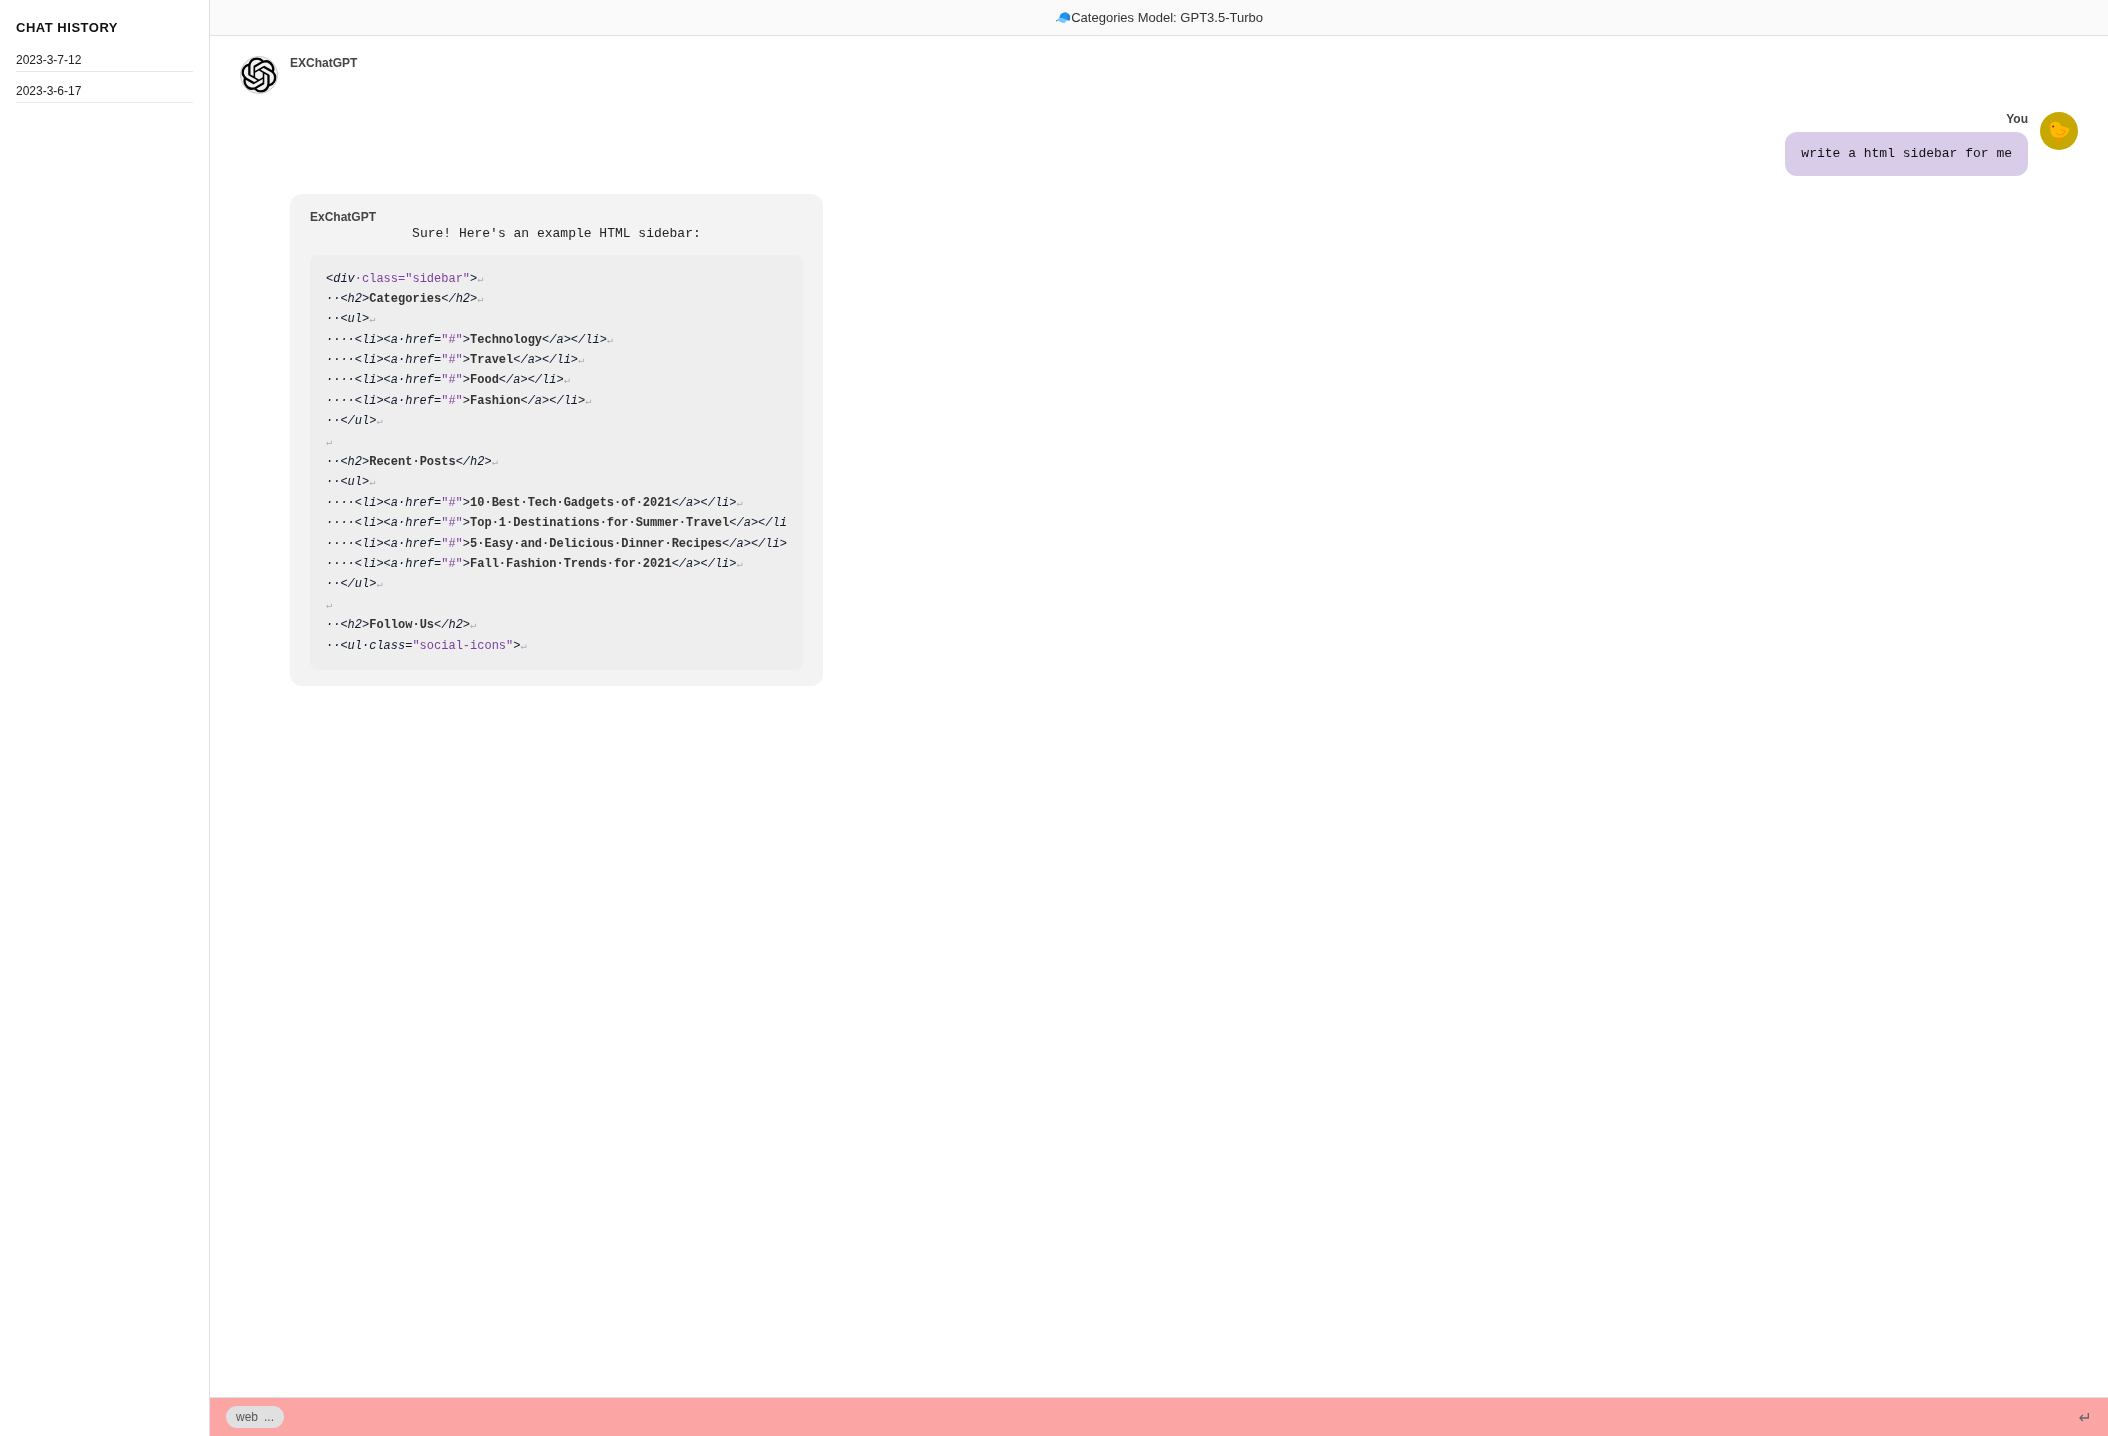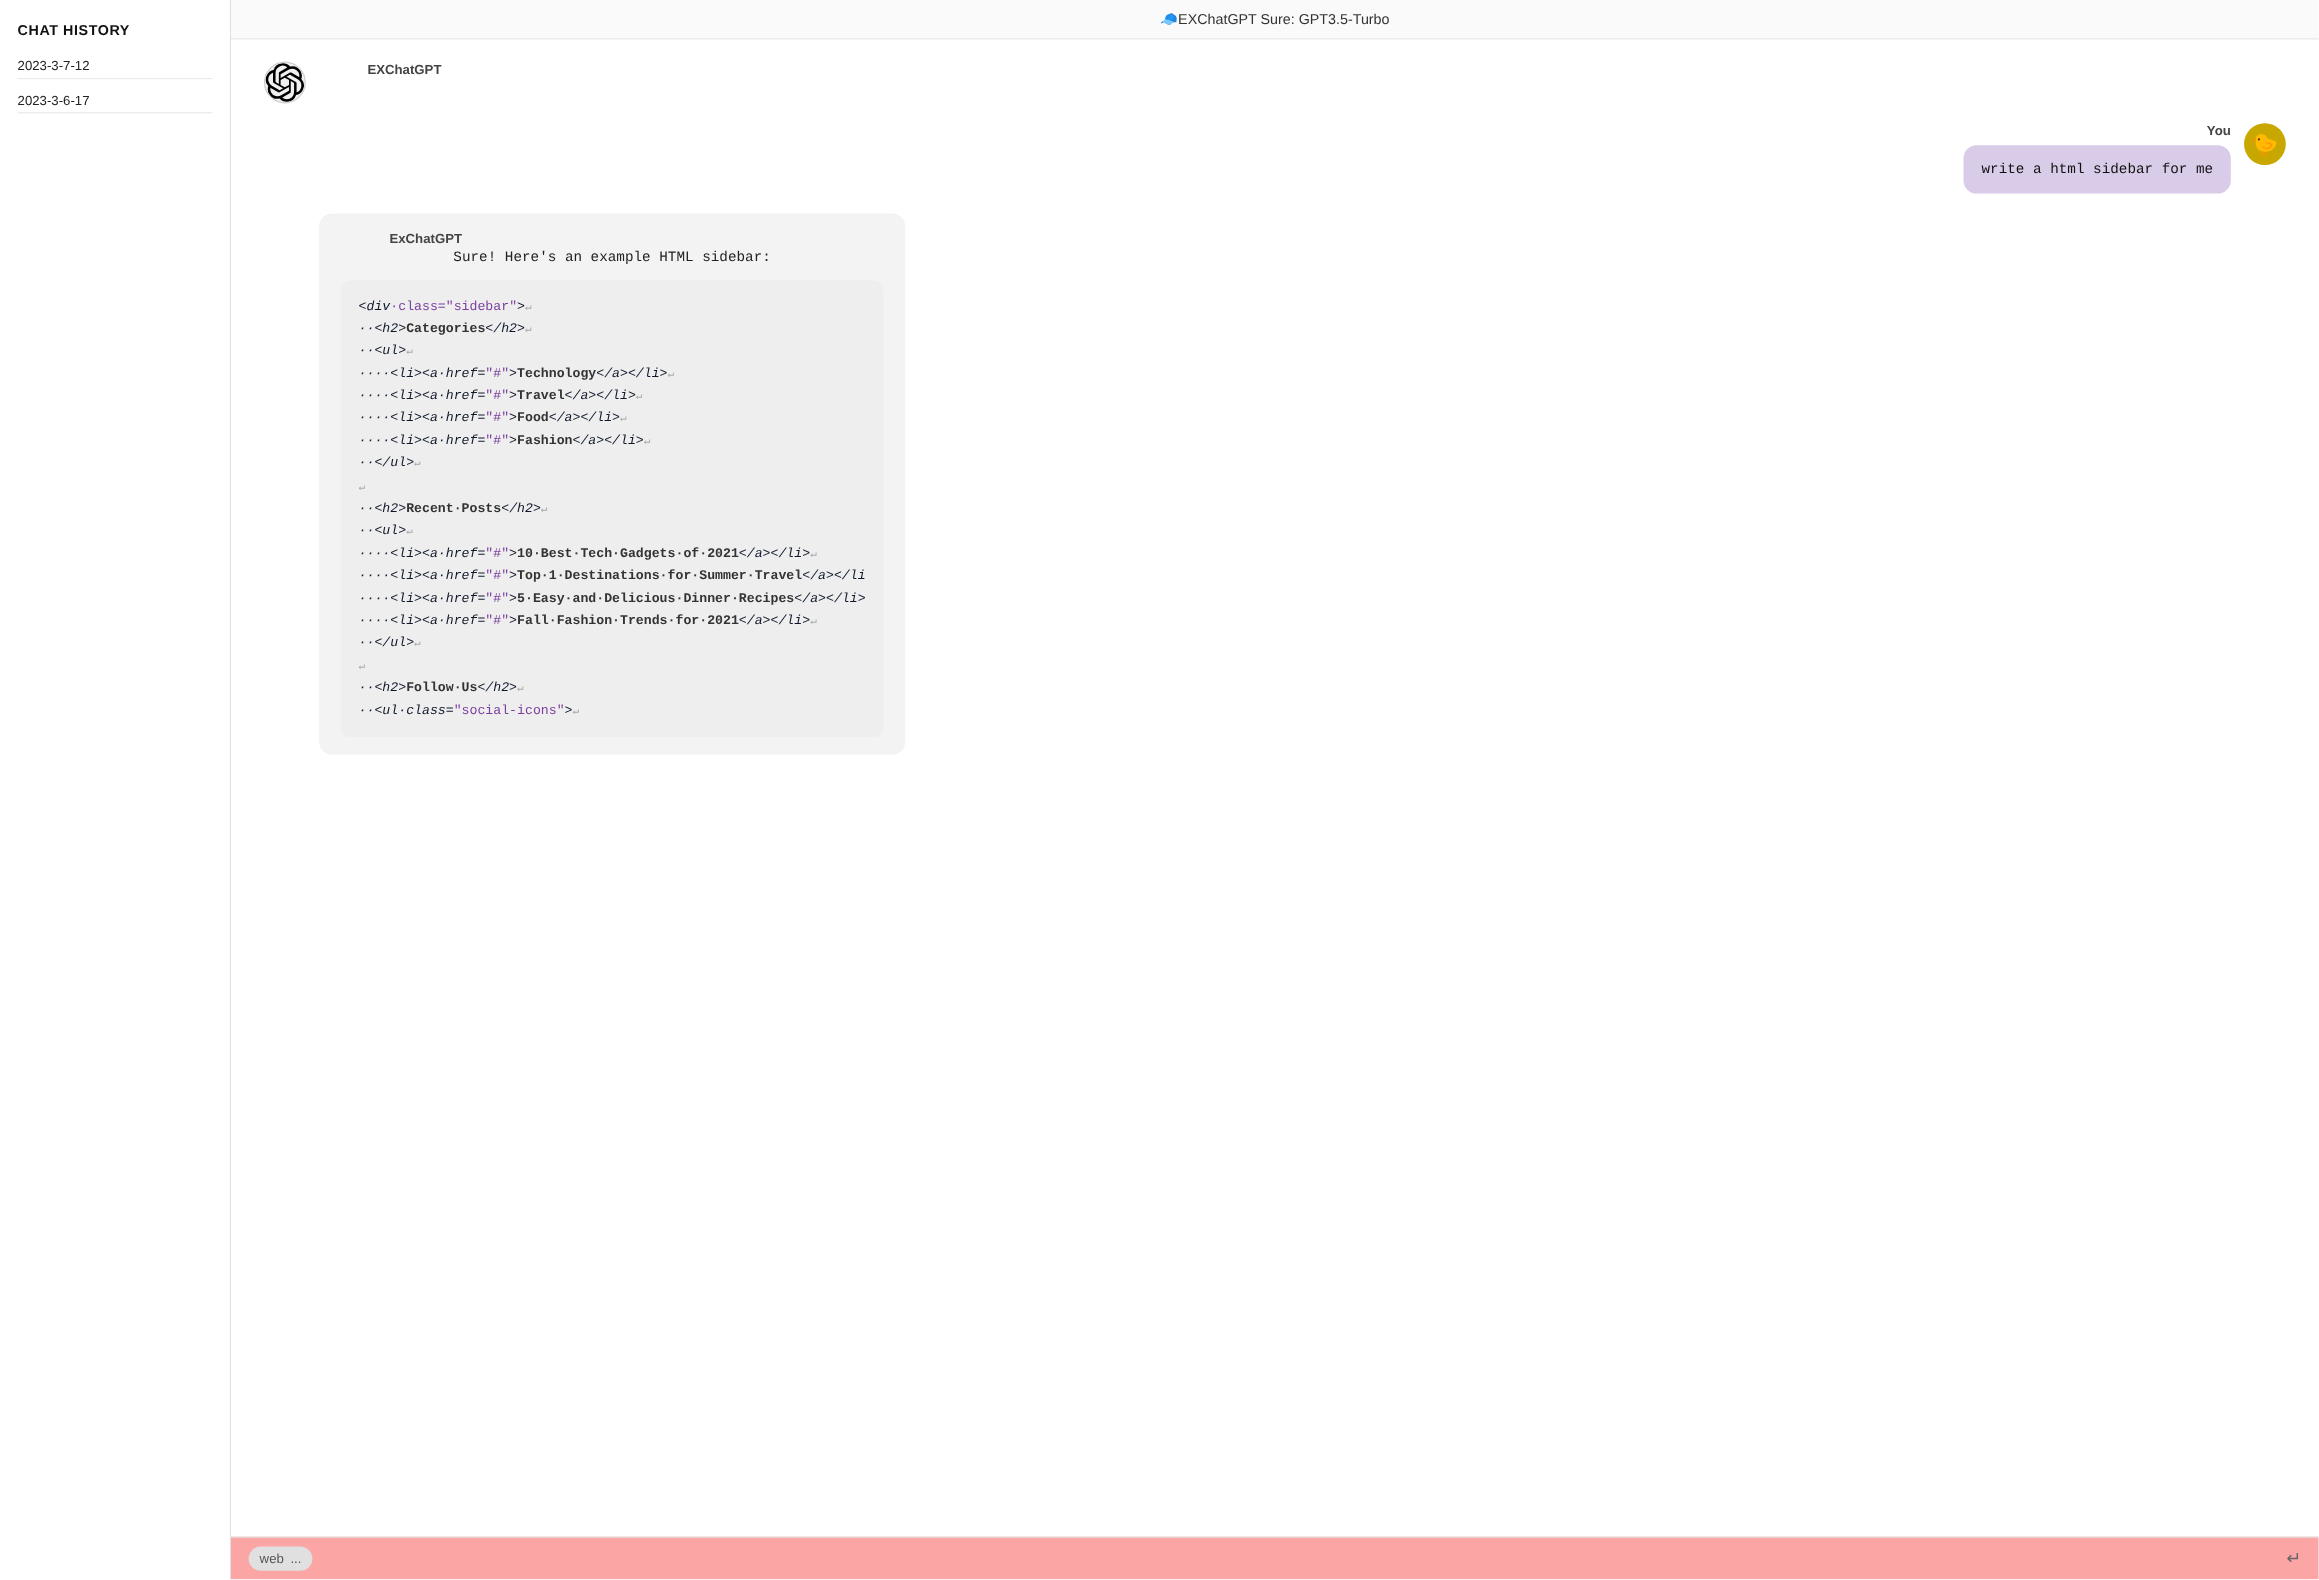--- a/index.html
+++ b/index.html
@@ -108,21 +108,20 @@
       display: flex;
       flex-direction: column;
       gap: 4px;
     }
 
     .message-sender {
       font-size: 12px;
       font-weight: 600;
       color: #444;
       margin-bottom: 2px;
-      margin-left: 44px;
     }
 
     .message-bubble {
       background: #f3f3f3;
       border-radius: 12px;
       padding: 12px 16px;
       font-size: 13px;
       color: #222;
       line-height: 1.5;
     }
@@ -223,21 +222,21 @@
 
 <div id="sidebar">
   <div id="sidebar-title">CHAT HISTORY</div>
   <div class="history-item">2023-3-7-12</div>
   <div class="history-item">2023-3-6-17</div>
 </div>
 
 <div id="main">
 
   <div id="titlebar">
-    <span>🧢EXChatGPT Sure: GPT3.5-Turbo</span>
+    <span>🧢Categories Model: GPT3.5-Turbo</span>
   </div>
 
   <div id="chat-area">
 
     <div class="message-row">
       <div class="avatar bot">
         <svg class="openai-icon" viewBox="0 0 41 41" fill="none" xmlns="http://www.w3.org/2000/svg">
           <path d="M37.532 16.87a9.963 9.963 0 00-.856-8.184 10.078 10.078 0 00-10.855-4.835 9.964 9.964 0 00-7.505-3.348 10.079 10.079 0 00-9.612 6.977 9.967 9.967 0 00-6.664 4.834 10.08 10.08 0 001.24 11.817 9.965 9.965 0 00.856 8.185 10.079 10.079 0 0010.855 4.835 9.965 9.965 0 007.504 3.347 10.078 10.078 0 009.617-6.981 9.967 9.967 0 006.663-4.834 10.079 10.079 0 00-1.243-11.813zM22.498 37.886a7.474 7.474 0 01-4.799-1.735c.061-.033.168-.091.237-.134l7.964-4.6a1.294 1.294 0 00.655-1.134V19.054l3.366 1.944a.12.12 0 01.066.092v9.299a7.505 7.505 0 01-7.49 7.496zM6.392 31.006a7.471 7.471 0 01-.894-5.023c.06.036.162.099.237.141l7.964 4.6a1.297 1.297 0 001.308 0l9.724-5.614v3.888a.12.12 0 01-.048.103l-8.051 4.649a7.504 7.504 0 01-10.24-2.744zM4.297 13.62A7.469 7.469 0 018.2 10.333c0 .068-.004.19-.004.274v9.201a1.294 1.294 0 00.654 1.132l9.723 5.614-3.366 1.944a.12.12 0 01-.114.012L7.044 23.86a7.504 7.504 0 01-2.747-10.24zm27.658 6.437l-9.724-5.615 3.367-1.943a.121.121 0 01.114-.012l8.048 4.648a7.498 7.498 0 01-1.158 13.528v-9.476a1.293 1.293 0 00-.647-1.13zm3.35-5.043c-.059-.037-.162-.099-.236-.141l-7.965-4.6a1.298 1.298 0 00-1.308 0l-9.723 5.614v-3.888a.12.12 0 01.048-.103l8.05-4.645a7.497 7.497 0 0111.135 7.763zm-21.063 6.929l-3.367-1.944a.12.12 0 01-.065-.092v-9.299a7.497 7.497 0 0112.293-5.756 6.94 6.94 0 00-.236.134l-7.965 4.6a1.294 1.294 0 00-.654 1.132l-.006 11.225zm1.829-3.943l4.33-2.501 4.332 2.497v4.998l-4.331 2.5-4.331-2.5V18z" fill="currentColor"></path>
         </svg>
       </div>

